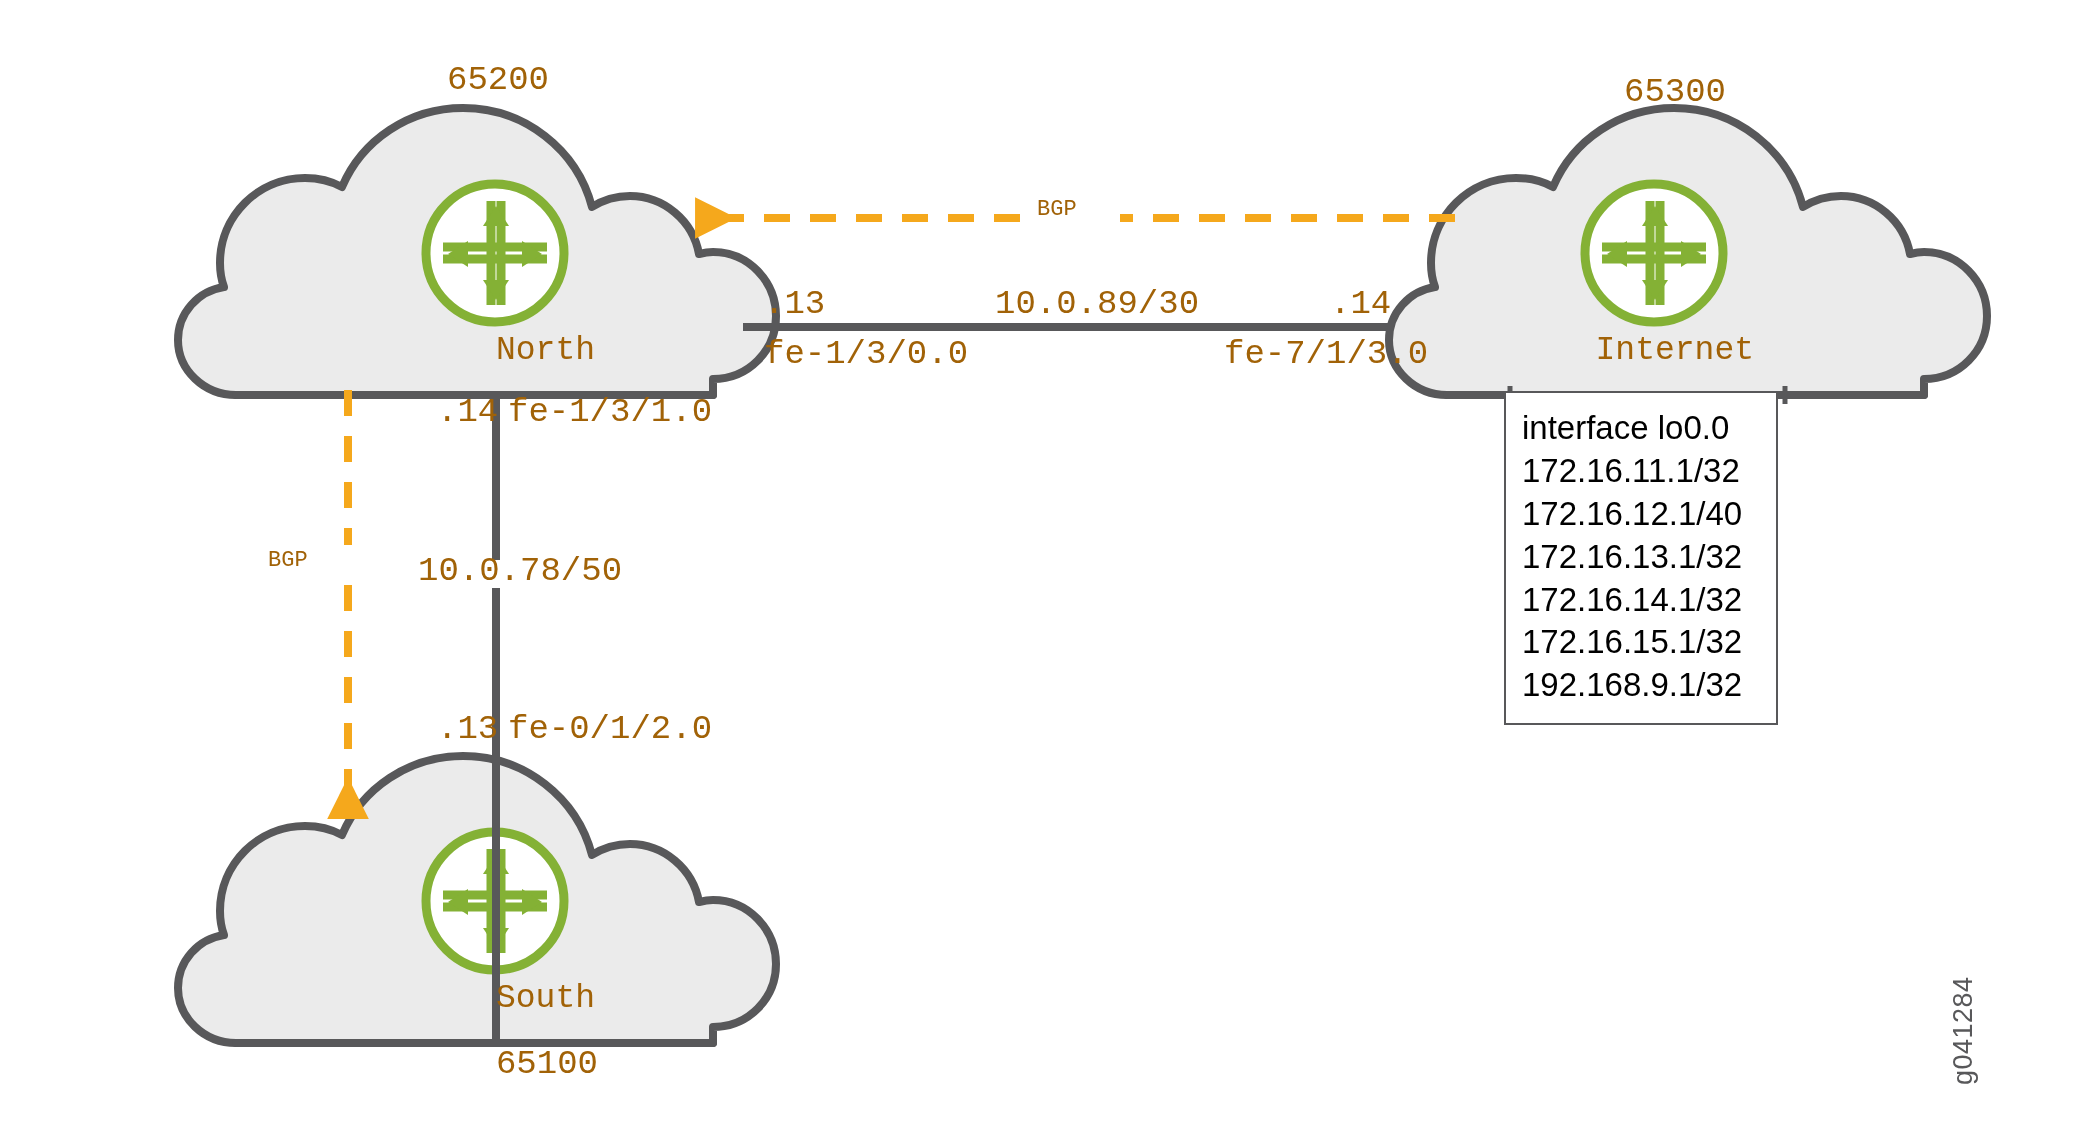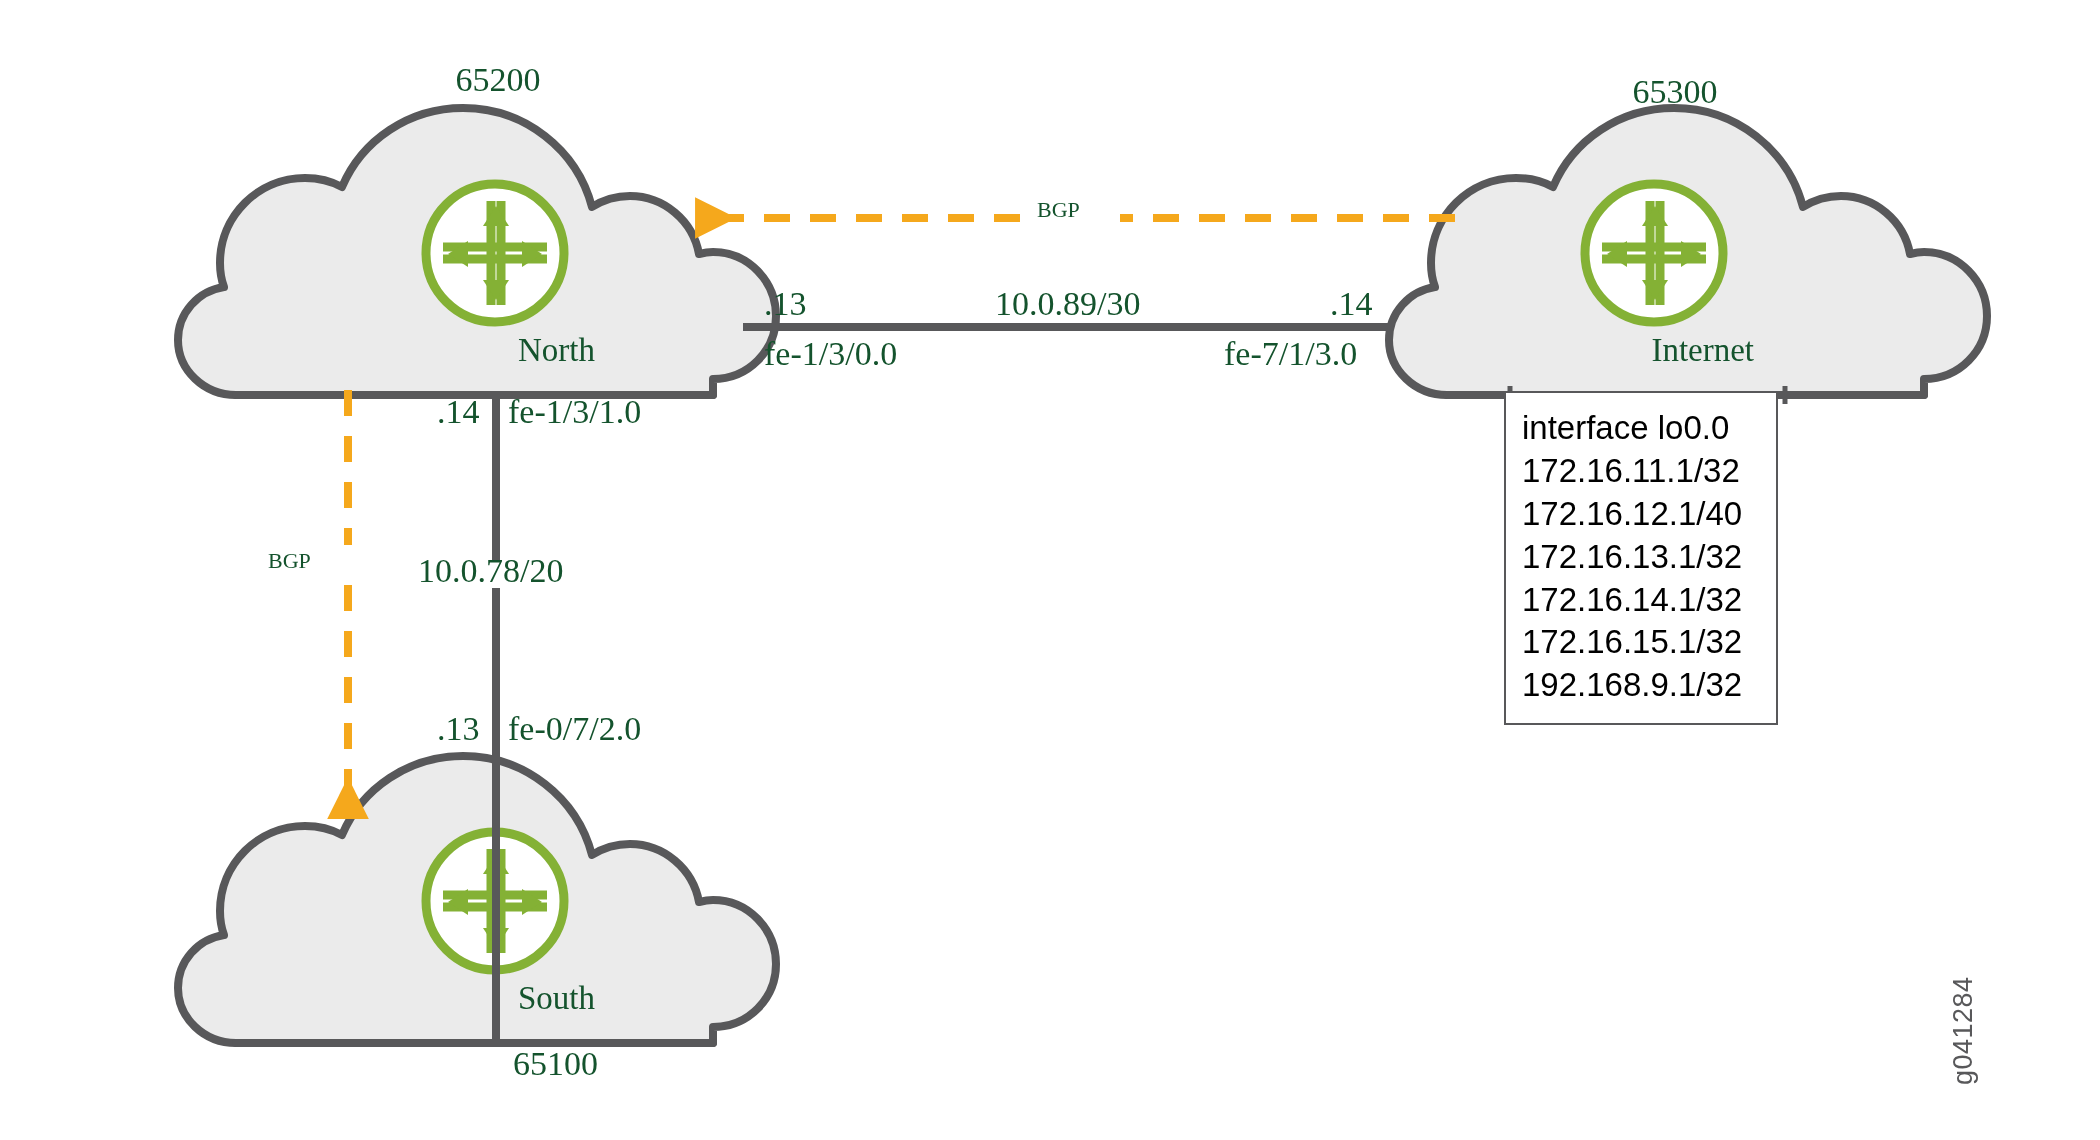--- a/index.html
+++ b/index.html
@@ -23,22 +23,22 @@
   }
   #topology-svg {
     position: absolute;
     left: 0;
     top: 0;
     width: 2100px;
     height: 1140px;
   }
   .diagram-label {
     position: absolute;
-    font-family: Liberation Serif, serif;
-    color: #14532d;
+    font-family: Liberation Mono, monospace;
+    color: #a16207;
     white-space: nowrap;
     line-height: 1.0;
   }
   .as-label {
     font-size: 34px;
     text-align: center;
   }
   .node-label {
     font-size: 33px;
     text-align: right;
@@ -206,25 +206,25 @@
   <div class="diagram-label link-label" style="left: 1330px; top: 287px;">.14</div>
 
   <div class="diagram-label link-label" style="left: 764px; top: 337px;">fe-1/3/0.0</div>
 
   <div class="diagram-label link-label" style="left: 1224px; top: 337px;">fe-7/1/3.0</div>
 
   <div class="diagram-label link-label" style="left: 437px; top: 395px;">.14</div>
 
   <div class="diagram-label link-label" style="left: 508px; top: 395px;">fe-1/3/1.0</div>
 
-  <div class="diagram-label link-label" style="left: 418px; top: 554px;">10.0.78/20</div>
+  <div class="diagram-label link-label" style="left: 418px; top: 554px;">10.0.78/50</div>
 
   <div class="diagram-label link-label" style="left: 437px; top: 712px;">.13</div>
 
-  <div class="diagram-label link-label" style="left: 508px; top: 712px;">fe-0/7/2.0</div>
+  <div class="diagram-label link-label" style="left: 508px; top: 712px;">fe-0/1/2.0</div>
 
   <div class="diagram-label bgp-label" style="left: 1037px; top: 199px;">BGP</div>
 
   <div class="diagram-label bgp-label" style="left: 268px; top: 550px;">BGP</div>
 
   <div class="config-box" style="left: 1504px; top: 391px; width: 274px;">
     <div class="config-line">interface lo0.0</div>
     <div class="config-line">172.16.11.1/32</div>
     <div class="config-line">172.16.12.1/40</div>
     <div class="config-line">172.16.13.1/32</div>

